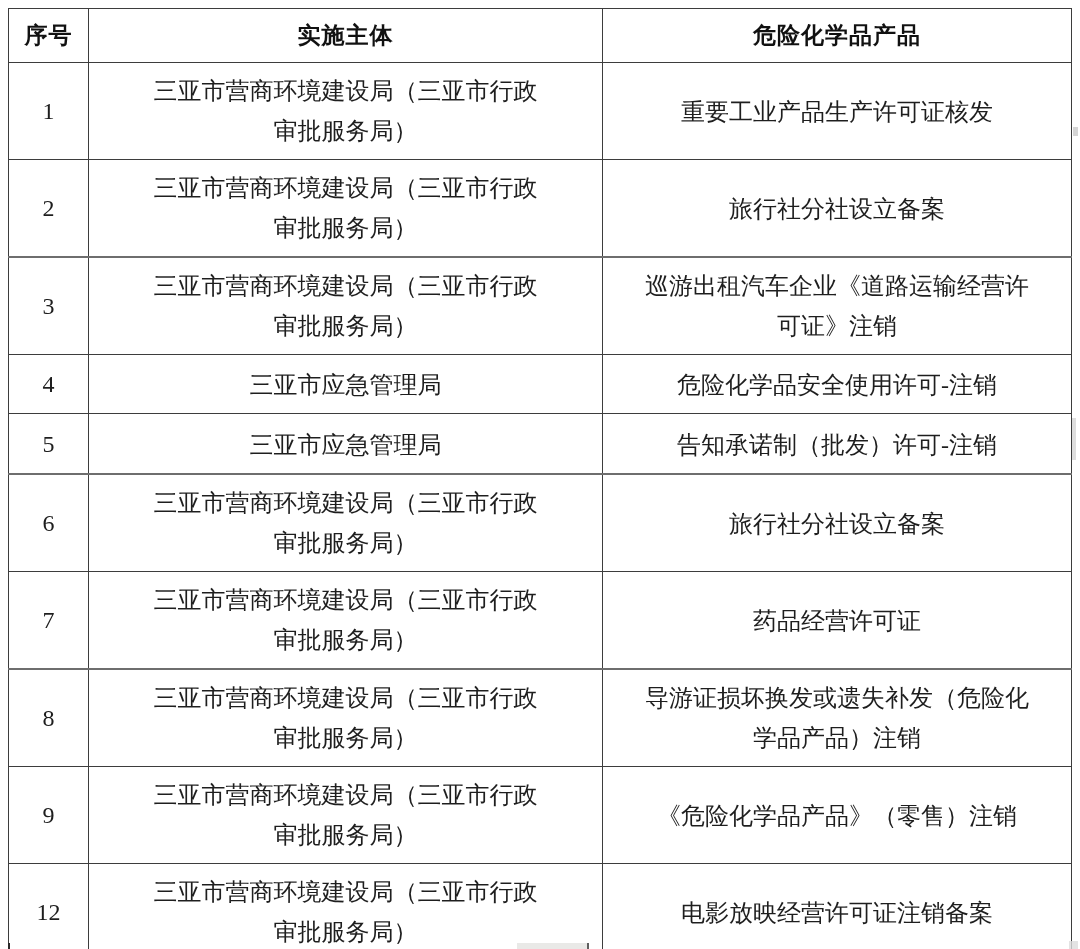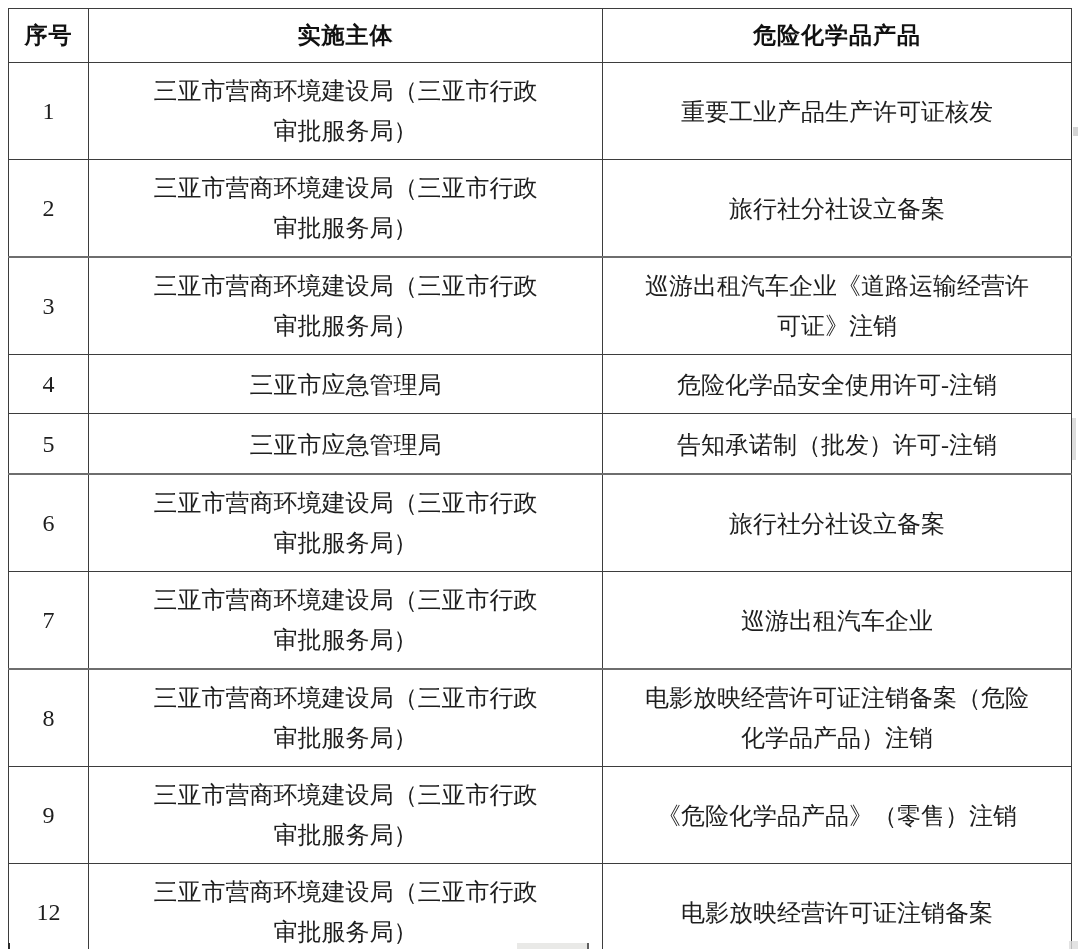--- a/index.html
+++ b/index.html
@@ -125,26 +125,26 @@
       <td><span class="wrap">告知承诺制（批发）许可-注销</span></td>
     </tr>
         <tr class="thick-top" style="height: 83px;">
       <td>6</td>
       <td><span class="wrap">三亚市营商环境建设局（三亚市行政审批服务局）</span></td>
       <td><span class="wrap">旅行社分社设立备案</span></td>
     </tr>
         <tr style="height: 79px;">
       <td>7</td>
       <td><span class="wrap">三亚市营商环境建设局（三亚市行政审批服务局）</span></td>
-      <td><span class="wrap">巡游出租汽车企业</span></td>
+      <td><span class="wrap">药品经营许可证</span></td>
     </tr>
         <tr class="thick-top" style="height: 81px;">
       <td>8</td>
       <td><span class="wrap">三亚市营商环境建设局（三亚市行政审批服务局）</span></td>
-      <td><span class="wrap">电影放映经营许可证注销备案（危险化学品产品）注销</span></td>
+      <td><span class="wrap">导游证损坏换发或遗失补发（危险化学品产品）注销</span></td>
     </tr>
         <tr style="height: 81px;">
       <td>9</td>
       <td><span class="wrap">三亚市营商环境建设局（三亚市行政审批服务局）</span></td>
       <td><span class="wrap">《危险化学品产品》（零售）注销</span></td>
     </tr>
         <tr style="height: 77px;">
       <td>12</td>
       <td><span class="wrap">三亚市营商环境建设局（三亚市行政审批服务局）</span></td>
       <td><span class="wrap">电影放映经营许可证注销备案</span></td>

